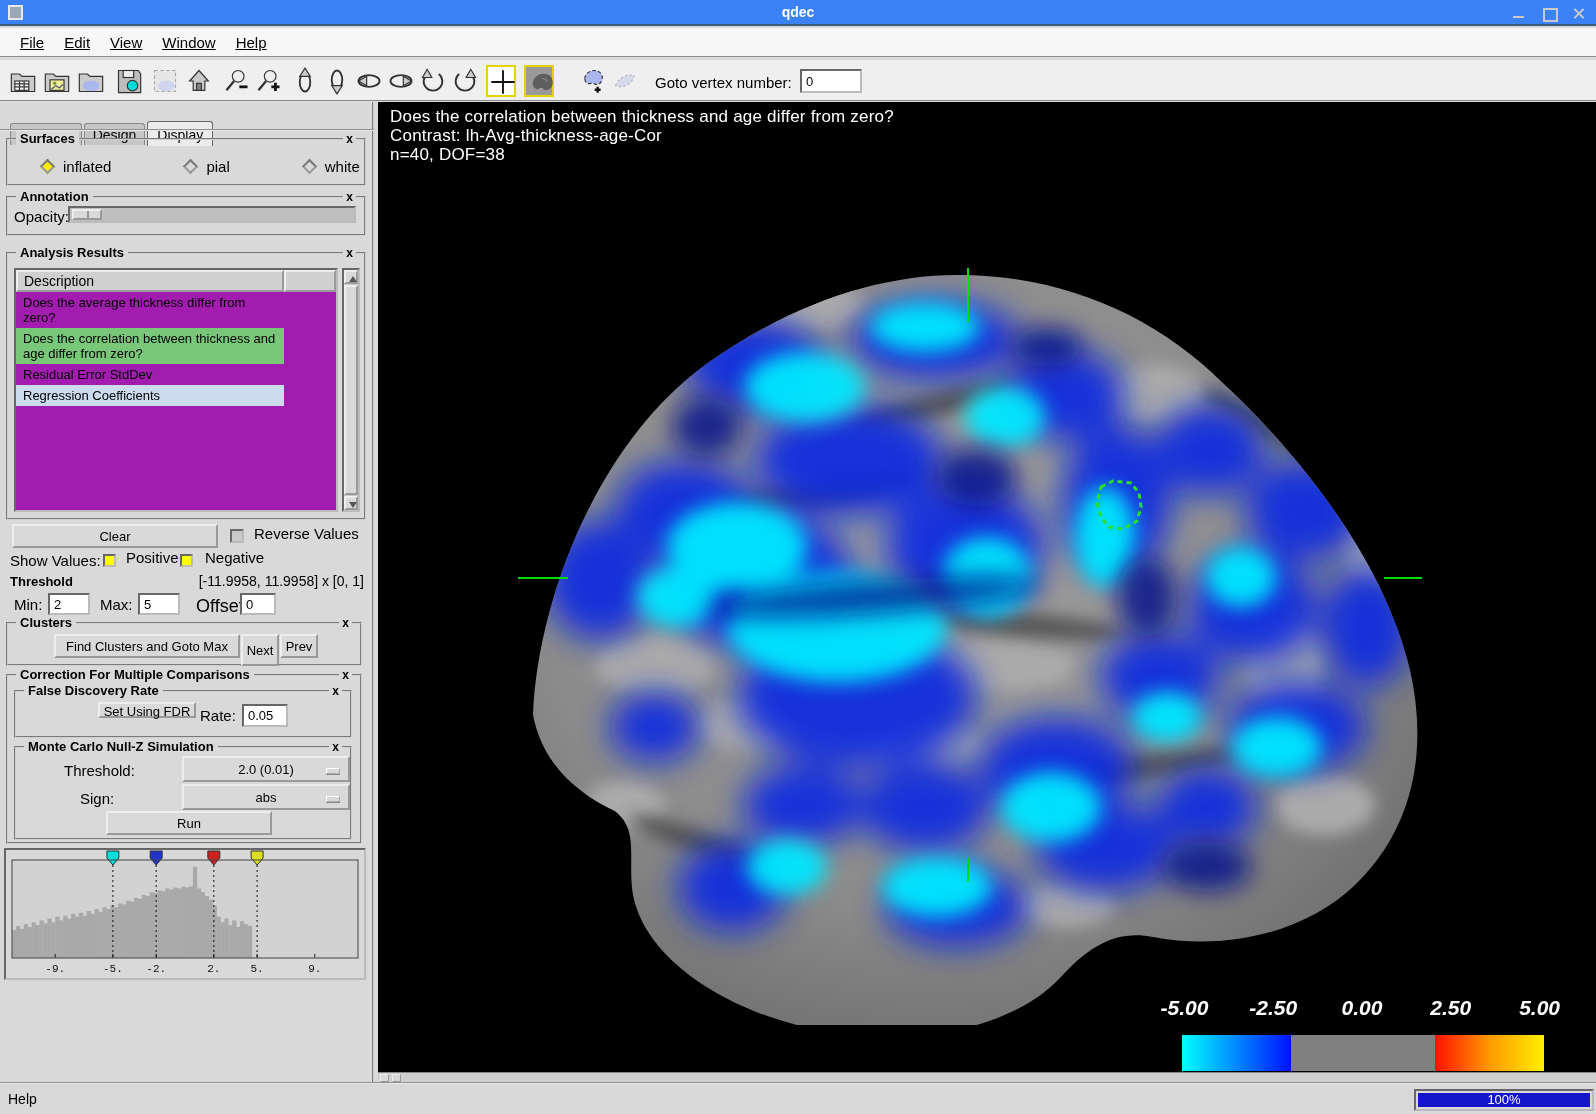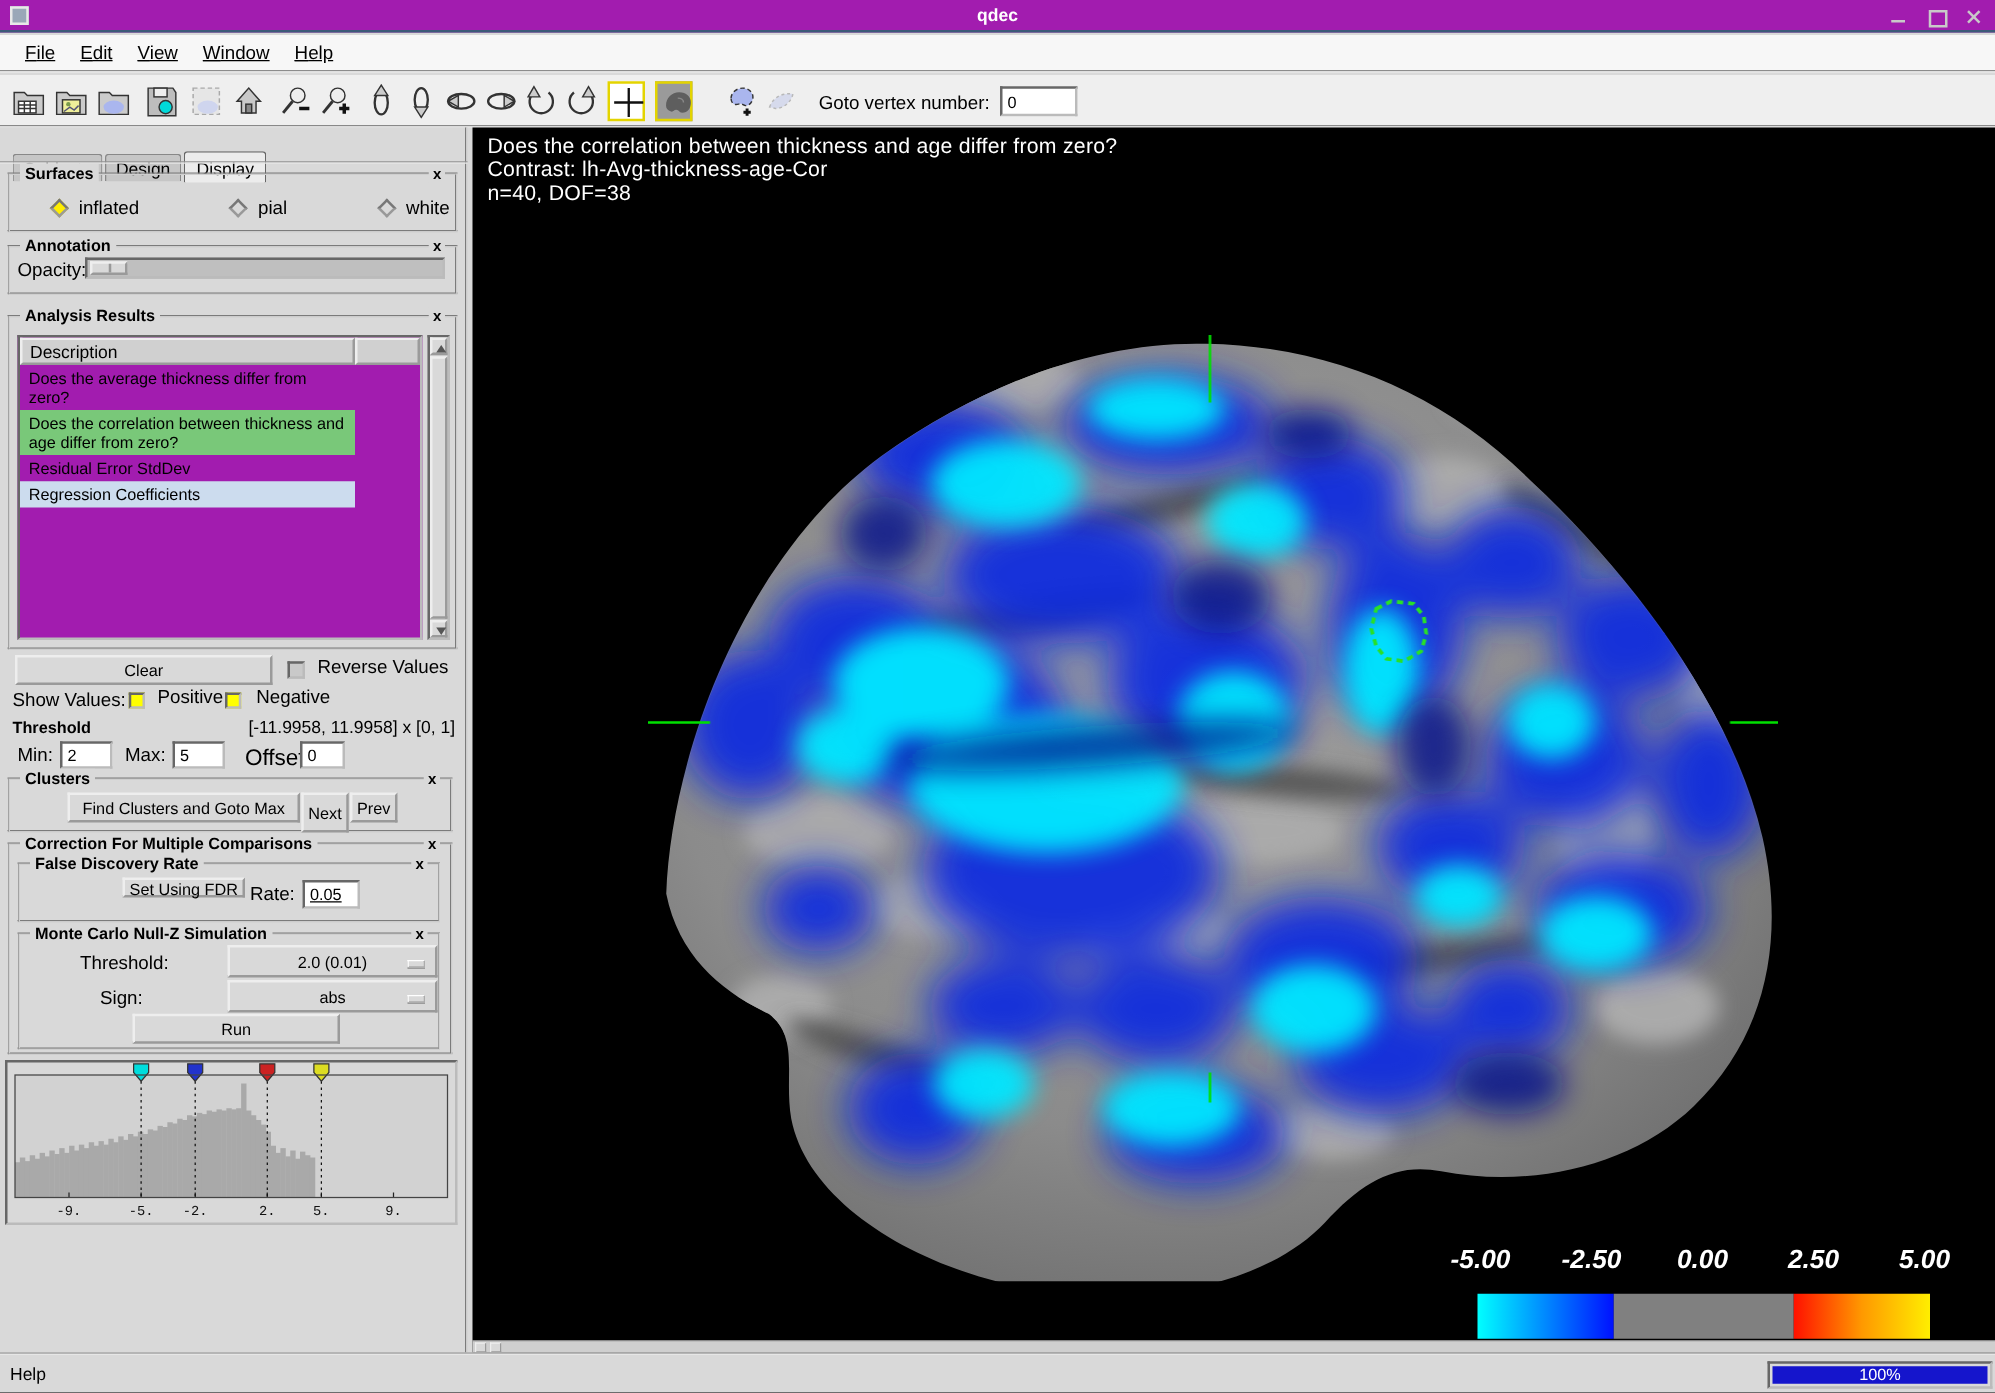--- a/index.html
+++ b/index.html
@@ -1,20 +1,20 @@
 <!DOCTYPE html>
 <html><head>
 <meta charset="utf-8">
 <style>
   * { margin:0; padding:0; box-sizing:border-box; }
   body { font-family:"Liberation Sans", sans-serif; background:#666; }
   .app { position:relative; width:1596px; height:1114px; background:#d9d9d9; overflow:hidden; font-size:13px; color:#000; }
 
   
-  .titlebar { position:absolute; left:0; top:0; width:100%; height:26px; background:#a21caf; border-bottom:2px solid #3c5a78; }
+  .titlebar { position:absolute; left:0; top:0; width:100%; height:26px; background:#3b82f6; border-bottom:2px solid #3c5a78; }
   .win-icon { position:absolute; left:8px; top:5px; width:15px; height:15px; background:#9aa7b8; border:2px solid #e8e8e8; }
   .win-title { position:absolute; left:0; right:0; top:4px; text-align:center; color:#fff; font-weight:bold; font-size:14px; }
   .win-controls { position:absolute; right:10px; top:0; height:26px; display:flex; align-items:center; gap:16px; }
   .wc { width:14px; height:12px; position:relative; cursor:default; }
   .wc-min::after { content:""; position:absolute; left:1px; bottom:1px; width:11px; height:2px; background:#c9c9c9; }
   .wc-max::after { content:""; position:absolute; left:1px; top:1px; width:11px; height:10px; border:2px solid #c9c9c9; }
   .wc-close::before,.wc-close::after { content:""; position:absolute; left:6px; top:0; width:2px; height:13px; background:#c9c9c9; }
   .wc-close::before { transform:rotate(45deg); } .wc-close::after { transform:rotate(-45deg); }
 
   
@@ -333,21 +333,21 @@
 
     <div class="grp" style="left:6px; top:572px; width:356px; height:170px">
       <span class="legend">Correction For Multiple Comparisons</span>
       <span class="gx"></span>
 
       <div class="grp" style="left:6px; top:14px; width:338px; height:48px">
         <span class="legend">False Discovery Rate</span>
         <span class="gx"></span>
         <button class="btn" style="position:absolute; left:82px; top:10px; width:98px; height:16px">Set Using FDR</button>
         <span style="position:absolute; left:184px; top:15px; font-size:15px">Rate:</span>
-        <input class="inp" style="position: absolute; left: 226px; top: 12px; width: 46px; height: 23px; text-decoration: underline;" value="0.05">
+        <input class="inp" style="position: absolute; left: 226px; top: 12px; width: 46px; height: 23px;" value="0.05">
       </div>
 
       <div class="grp" style="left:6px; top:70px; width:338px; height:94px">
         <span class="legend">Monte Carlo Null-Z Simulation</span>
         <span class="gx"></span>
         <span style="position:absolute; left:48px; top:14px; font-size:15px">Threshold:</span>
         <div class="dropdown" style="left:166px; top:8px; width:168px; height:26px">
           <span>2.0 (0.01)</span>
           <span class="dd-ind"></span>
         </div>

